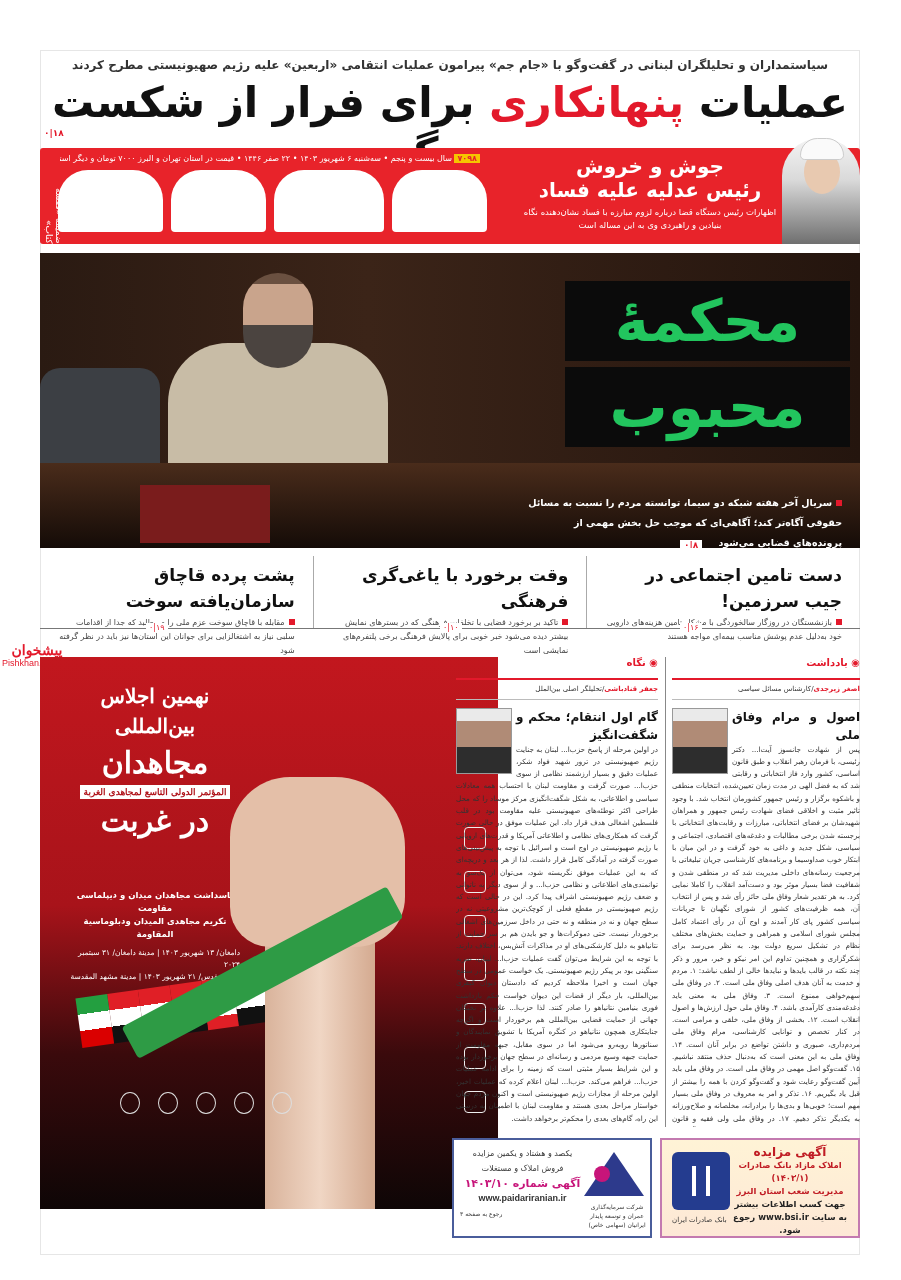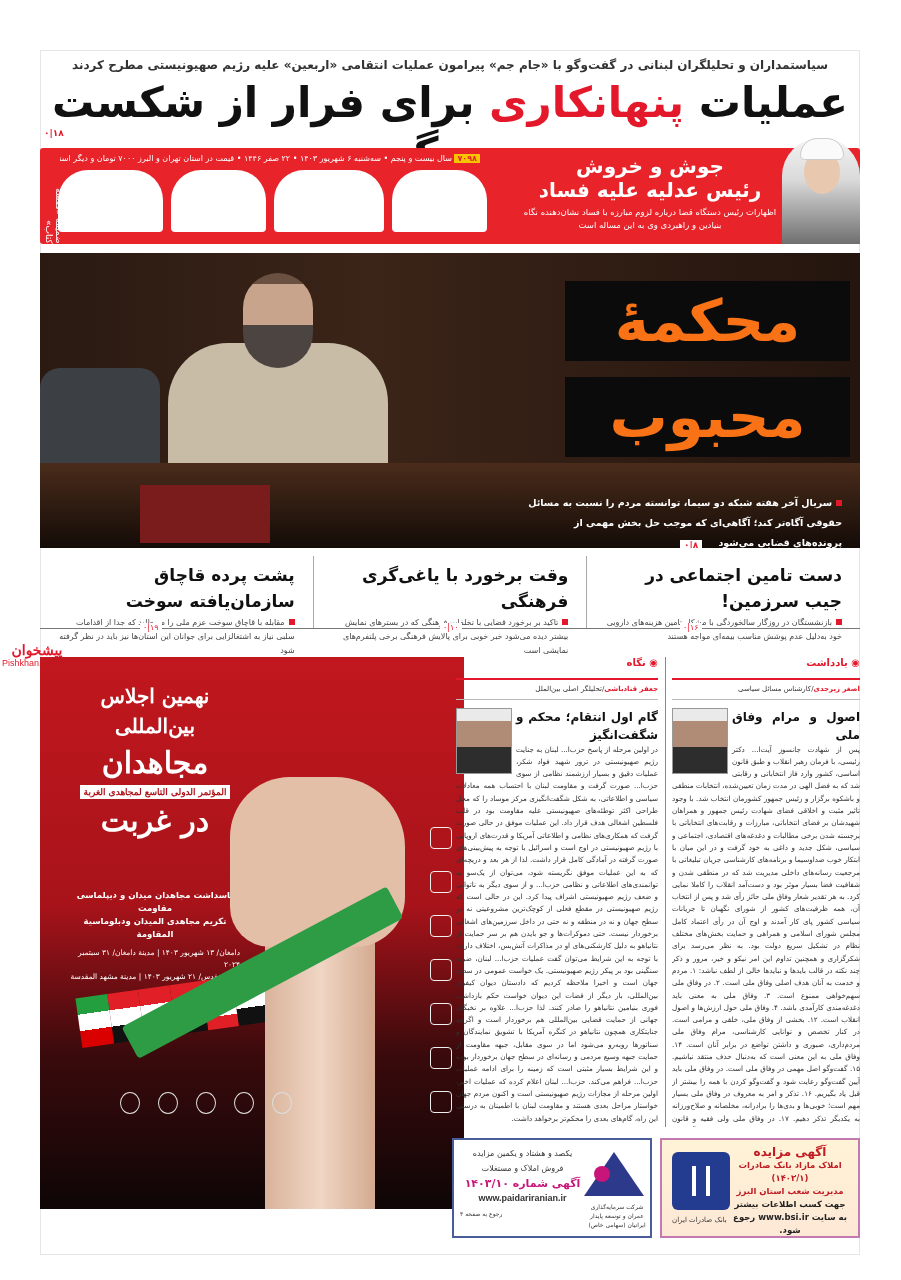--- a/index.html
+++ b/index.html
@@ -23,33 +23,33 @@
 .judge .face{position:absolute;left:22px;top:12px;width:36px;height:44px;border-radius:50%;background:#e8c9b0}
 .judge .turban{position:absolute;left:18px;top:0;width:44px;height:22px;border-radius:22px 22px 6px 6px;background:#fafafa;border:1px solid #ccc}
 .hero{position:absolute;left:40px;top:253px;width:820px;height:295px;background:linear-gradient(90deg,#2a1a12,#3b2418 40%,#24150e);overflow:hidden}
 .hero .desk{position:absolute;left:0;bottom:0;width:100%;height:85px;background:linear-gradient(#4a2c1b,#140b07)}
 .hero .chair{position:absolute;left:0;top:115px;width:120px;height:120px;background:#3c3f44;border-radius:20px 20px 0 0}
 .hero .man{position:absolute;left:128px;top:20px;width:230px;height:200px}
 .hero .jacket{position:absolute;left:0;top:70px;width:220px;height:140px;background:#c8bca6;border-radius:60px 60px 0 0}
 .hero .head{position:absolute;left:75px;top:0;width:70px;height:95px;border-radius:35px;background:linear-gradient(#6a5040 0 12%,#c9a48c 12% 55%,#4b4440 55%)}
 .hero .book{position:absolute;left:100px;bottom:5px;width:130px;height:58px;background:#7a1c1c}
 .hero .headline{position:absolute;right:10px;top:28px;width:285px;text-align:center}
-.hero .headline div{background:#0b0b0b;color:#f97316;font-size:58px;font-weight:bold;line-height:80px;margin-bottom:16px}
+.hero .headline div{background:#0b0b0b;color:#22c55e;font-size:58px;font-weight:bold;line-height:80px;margin-bottom:6px}
 .hero .caption{position:absolute;right:18px;top:240px;width:320px;color:#fff;font-size:9.5px;line-height:20px;text-align:right;font-weight:bold}
 .sq{display:inline-block;width:6px;height:6px;background:#e3192b;margin-left:4px}
 .hero .ref{position:absolute;left:640px;bottom:-2px;background:#fff;padding:0 4px}
 .row3{position:absolute;left:40px;top:556px;width:820px;height:72px;display:flex}
 .story{flex:1;padding:6px 18px;text-align:right;border-left:1px solid #aaa}
 .story:last-child{border-left:none}
 .story h3{font-size:17px;font-weight:bold;line-height:26px;letter-spacing:-.5px}
 .story p{font-size:8px;color:#444;line-height:14px;margin-top:2px}
 .rule3{position:absolute;left:40px;top:628px;width:820px;height:1px;background:#777}
 .rule3 .r{position:absolute;top:-5px;background:#fff;padding:0 3px;font-size:8px;color:#e3192b}
 .pish{position:absolute;left:2px;top:642px;width:70px;font-size:9px;color:#e3192b;direction:ltr;font-family:"Liberation Sans",sans-serif}
-.poster{position:absolute;left:40px;top:657px;width:424px;height:552px;background:linear-gradient(#c2171e 0%,#a8131a 45%,#3a0a0c 72%,#0e0606 100%);overflow:hidden}
+.poster{position:absolute;left:40px;top:657px;width:458px;height:552px;background:linear-gradient(#c2171e 0%,#a8131a 45%,#3a0a0c 72%,#0e0606 100%);overflow:hidden}
 .poster .calli{position:absolute;left:40px;top:24px;width:150px;color:#fff;text-align:center;font-size:30px;font-weight:bold;line-height:44px;font-family:"DejaVu Serif",serif}
 .poster .sub{position:absolute;left:30px;top:232px;width:170px;color:#fff;text-align:center;font-size:8.5px;line-height:13px;font-weight:bold}
 .poster .dates{position:absolute;left:30px;top:290px;width:170px;color:#fff;text-align:right;font-size:7.5px;line-height:12px}
 .fist{position:absolute;left:190px;top:120px;width:175px;height:432px}
 .fist .knuckles{position:absolute;left:0;top:0;width:175px;height:170px;background:#e4bfa8;border-radius:60px 70px 50px 40px}
 .fist .arm{position:absolute;left:35px;top:150px;width:110px;height:290px;background:linear-gradient(90deg,#d9b39b,#f0d6c4,#d4aa90)}
 .ribbon{position:absolute;left:90px;top:368px;width:300px;height:36px;background:#2e9b45;transform:rotate(-28deg);transform-origin:left;border-radius:4px}
 .flags{position:absolute;left:38px;top:328px;width:190px;height:50px;display:flex;transform:rotate(-8deg)}
 .flags span{flex:1;background:linear-gradient(#e01f26 33%,#fff 33% 66%,#111 66%)}
 .flags span.ir{background:linear-gradient(#239f40 33%,#fff 33% 66%,#da0000 66%)}
@@ -145,21 +145,21 @@
     <p><span class="sq"></span><span>تاکید بر برخورد قضایی با تخلفات فرهنگی که در بسترهای نمایش بیشتر دیده می‌شود خبر خوبی برای پالایش فرهنگی برخی پلتفرم‌های نمایشی است</span></p>
   </div>
   <div class="story">
     <h3>پشت پرده قاچاق سازمان‌یافته سوخت</h3>
     <p><span class="sq"></span><span>مقابله با قاچاق سوخت عزم ملی را می‌طلبد که جدا از اقدامات سلبی نیاز به اشتغالزایی برای جوانان این استان‌ها نیز باید در نظر گرفته شود</span></p>
   </div>
 </div>
 <div class="rule3">
   <span class="r" style="left:640px">۱۶|۰</span>
   <span class="r" style="left:400px">۱۰|۰</span>
-  <span class="r" style="left:100px">۱۹|۰</span>
+  <span class="r" style="left:106px">۱۹|۰</span>
 </div>
 
 <div class="pish">
   <div style="font-size:14px;font-weight:bold;text-align:center">پیشخوان</div>
   <div>Pishkhan.com</div>
 </div>
 
 <div class="poster">
   <div class="calli">
     <div style="font-size:20px;line-height:30px">نهمین اجلاس بین‌المللی</div>

